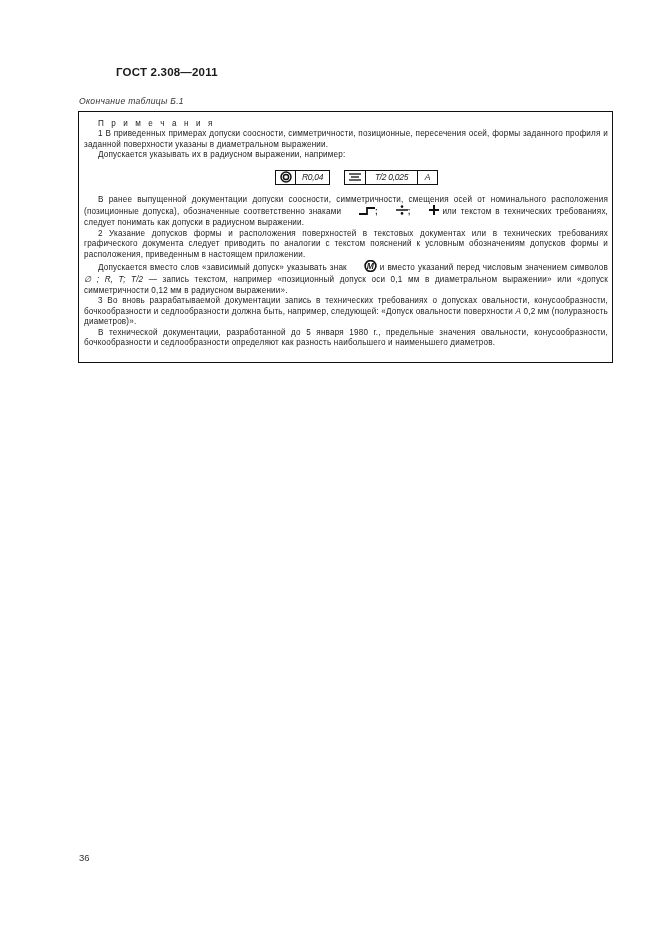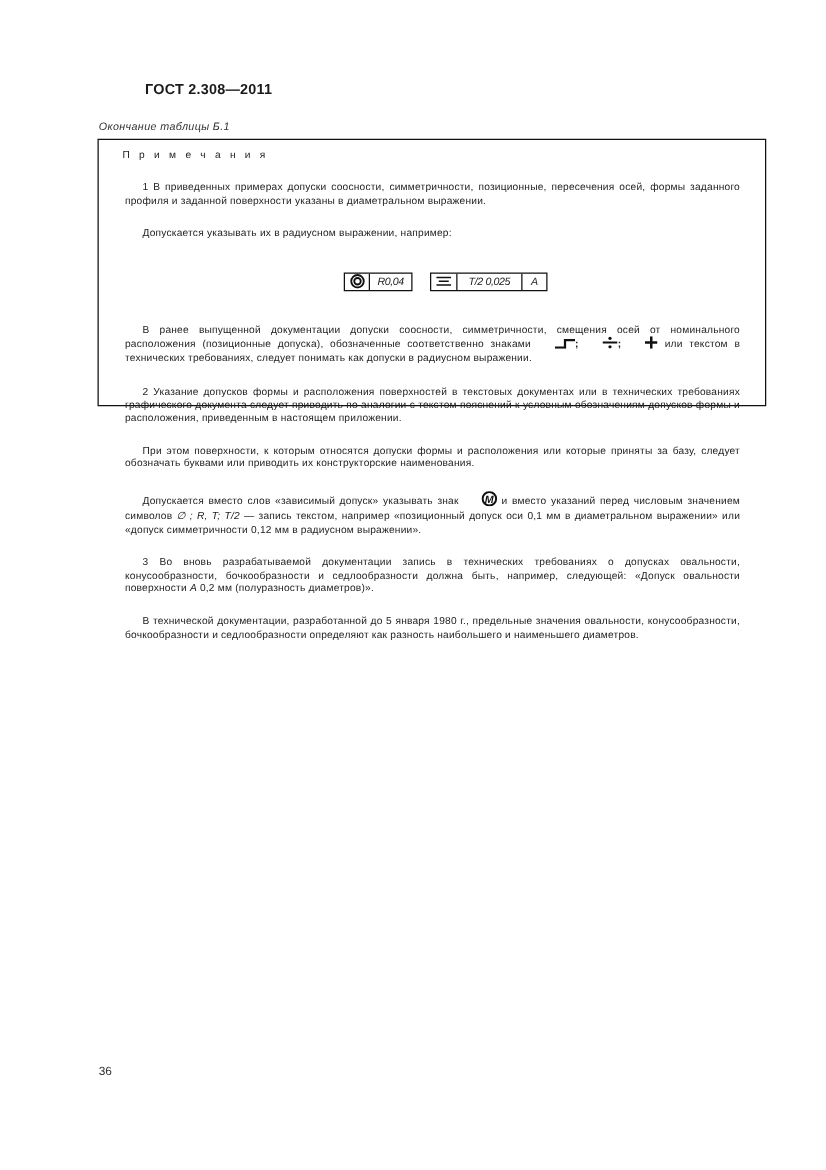--- a/index.html
+++ b/index.html
@@ -1,24 +1,24 @@
 <!DOCTYPE html>
 <html><head>
   <meta charset="utf-8">
   <style>
     html, body { margin: 0; padding: 0; background: #ffffff; }
     body { width: 661px; height: 936px; position: relative; overflow: hidden;
            font-family: "Liberation Sans", sans-serif; color: #1a1a1a; }
     .header { position: absolute; left: 79px; top: 66px; font-size: 11.5px; font-weight: bold; letter-spacing: 0.2px; padding-left: 37px; }
     .caption { position: absolute; left: 79px; top: 96px; font-size: 8.6px; font-style: italic; color: #333; letter-spacing: 0.3px; }
-    .frame { position: absolute; left: 78px; top: 111px; width: 535px; height: 214px;
+    .frame { position: absolute; left: 78px; top: 111px; width: 535px; height: 252px;
              border: 1.3px solid #111; box-sizing: border-box; }
     .content { position: absolute; left: 5px; top: 7px; width: 524px; font-size: 8.15px; line-height: 10.4px;
                letter-spacing: 0.18px; color: #222; text-align: justify; }
-    .p { margin: 16px; text-indent: 14px; }
+    .p { margin: 0; text-indent: 14px; }
     .spaced { letter-spacing: 2.6px; text-indent: 14px; margin: 0; }
     .examples { height: 34px; position: relative; }
     .fcf { position: absolute; top: 9px; height: 15px; display: flex; border: 1.4px solid #111; box-sizing: border-box; }
     .fcf .cell { border-right: 1.4px solid #111; height: 100%; display: flex; align-items: center; justify-content: center;
                  font-style: italic; font-weight: normal; font-size: 8.5px; padding: 0 2px; letter-spacing: -0.3px; }
     .fcf .cell:last-child { border-right: none; }
     .sym { display: inline-block; vertical-align: middle; }
     .page-number { position: absolute; left: 79px; top: 852px; font-size: 9.5px; color: #333; }
     i.it { font-style: italic; }
   </style>
@@ -68,21 +68,20 @@
             <circle cx="6" cy="8.4" r="1.3" fill="#111"></circle>
           </svg></span><span style="font-weight:bold">;</span>
       <span class="sym"><svg width="10" height="10" viewBox="0 0 10 10">
             <line x1="0" y1="5" x2="10" y2="5" stroke="#111" stroke-width="2"></line>
             <line x1="5" y1="0" x2="5" y2="10" stroke="#111" stroke-width="2"></line>
           </svg></span>
       <span>или текстом в технических требованиях, следует понимать как допуски в радиусном выражении.</span>
     </p>
 
     <p class="p">2 Указание допусков формы и расположения поверхностей в текстовых документах или в технических требованиях графического документа следует приводить по аналогии с текстом пояснений к условным обозначениям допусков формы и расположения, приведенным в настоящем приложении.</p>
-    <p class="p">При этом поверхности, к которым относятся допуски формы и расположения или которые приняты за базу, следует обозначать буквами или приводить их конструкторские наименования.</p>
 
     <p class="p">
       <span>Допускается вместо слов «зависимый допуск» указывать знак</span>
       <span class="sym"><svg width="13" height="12" viewBox="0 0 13 12">
             <circle cx="6.5" cy="6" r="5.4" fill="none" stroke="#111" stroke-width="1.6"></circle>
             <text x="6.5" y="9.2" text-anchor="middle" font-size="8.5" font-weight="bold" font-style="italic" font-family="Liberation Sans, sans-serif" fill="#111">M</text>
           </svg></span>
       <span>и вместо указаний перед числовым значением символов</span>
       <i class="it">∅ ; R, T; T/2</i>
       <span>— запись текстом, например «позиционный допуск оси 0,1 мм в диаметральном выражении» или «допуск симметричности 0,12 мм в радиусном выражении».</span>

